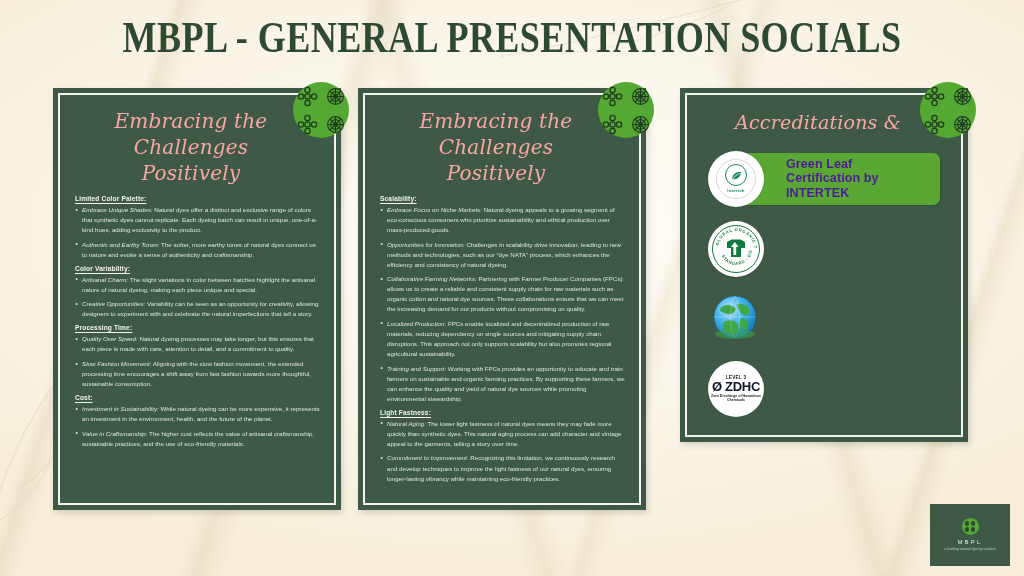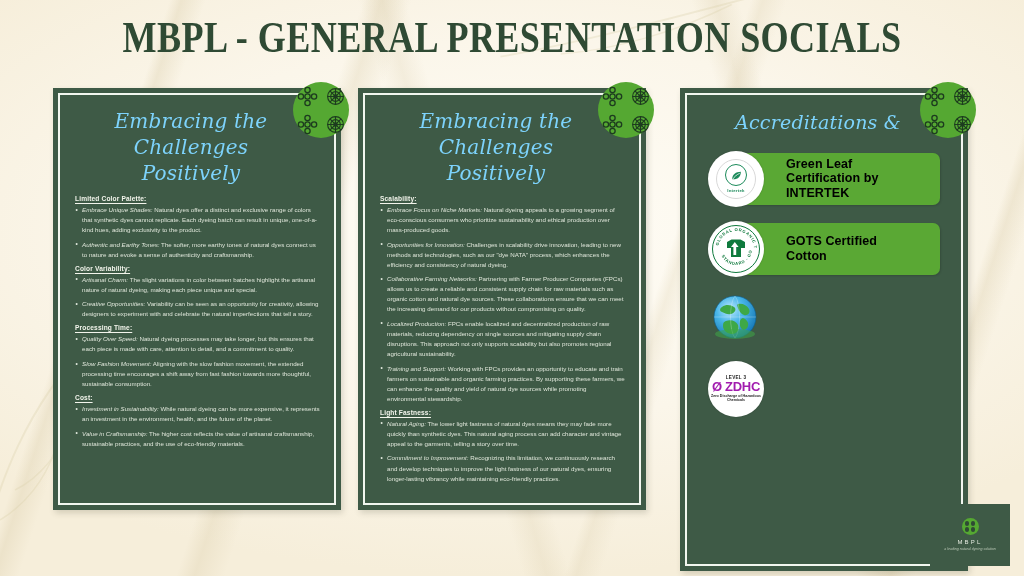--- a/index.html
+++ b/index.html
@@ -60,21 +60,21 @@
   .panel .frame {
     border: 2px solid #f2f6ef;
     width: 100%; height: 100%;
     position: relative;
     padding: 9px 11px 10px 11px;
     overflow: hidden;
   }
 
   #panel-1 { left: 53px;  top: 88px; width: 288px; height: 422px; }
   #panel-2 { left: 358px; top: 88px; width: 288px; height: 422px; }
-  #panel-3 { left: 680px; top: 88px; width: 288px; height: 483px; }
+  #panel-3 { left: 680px; top: 88px; width: 288px; height: 354px; }
 
   
   .motif-circle {
     position: absolute;
     width: 56px; height: 56px;
     border-radius: 50%;
     background: #55a832;
     display: grid;
     grid-template-columns: 1fr 1fr;
     grid-template-rows: 1fr 1fr;
@@ -84,21 +84,21 @@
   #panel-1 .motif-circle { right: -8px; top: -6px; }
   #panel-2 .motif-circle { right: -8px; top: -6px; }
   #panel-3 .motif-circle { right: -8px; top: -6px; }
   .motif-circle svg { width: 21px; height: 21px; display: block; }
 
   
   .panel-heading {
     font-family: "DejaVu Serif", serif;
     font-style: italic;
     font-weight: 400;
-    color: #7dd3fc;
+    color: #fca5a5;
     text-align: center;
     font-size: 20px;
     line-height: 1.30;
     padding: 4px 26px 0 14px;
     letter-spacing: .2px;
   }
   #panel-3 .panel-heading { font-size: 19px; padding-top: 6px; }
 
   
   .panel-body {
@@ -150,21 +150,21 @@
     height: 56px;
   }
   .badge-bar {
     position: absolute;
     left: 38px; right: 4px; top: 2px; bottom: 2px;
     background: #5aa834;
     border-radius: 2px 7px 7px 2px;
     display: flex;
     align-items: center;
     padding-left: 40px;
-    color: #000000;
+    color: #4c1d95;
     font-size: 12.5px;
     line-height: 1.18;
     letter-spacing: .1px;
     box-shadow: 1px 1px 2px rgba(0,0,0,.14);
   }
   .badge-bar b { font-weight: 700; }
   .badge-bar .lt { font-weight: 700; }
   .badge-logo {
     position: relative;
     z-index: 3;
@@ -204,21 +204,21 @@
   }
   .gots-ring::after {
     content: "";
     position: absolute; inset: 3px;
     border-radius: 50%;
     border: 1.2px solid #0f7a3d;
   }
 
   
   .zdhc-lvl { font-size: 4.6px; font-weight: 700; color: #222; letter-spacing: .3px; }
-  .zdhc-main { font-size: 13px; font-weight: 700; color: #a21caf; letter-spacing: -.3px; line-height: 1; }
+  .zdhc-main { font-size: 13px; font-weight: 700; color: #0f172a; letter-spacing: -.3px; line-height: 1; }
   .zdhc-sub { font-size: 3.6px; font-weight: 700; color: #222; text-align: center; line-height: 1.25; margin-top: 1px; }
 
   
   #corner-logo {
     position: absolute;
     right: 14px; bottom: 10px;
     width: 80px; height: 62px;
     background: #3e5a46;
     display: flex; flex-direction: column;
     align-items: center; justify-content: center;
@@ -448,26 +448,20 @@
                 <path d="M4 19C4 10 11 5 20 5c0 9-5 14-14 14z" fill="#1b8a5a"></path>
                 <path d="M5 19C8 14 13 10 18 8" stroke="#fff" stroke-width="1.4" fill="none"></path>
               </svg>
             </div>
             <div class="itk-word">Intertek</div>
           </div>
         </div>
       </div>
 
       <div class="badge-row">
-        <div class="badge-bar">
-          <div>
-            <b>GOTS</b><span class="lt"> Certified</span><br>
-            <span class="lt">Cotton</span>
-          </div>
-        </div>
         <div class="badge-logo">
           <div class="gots-ring">
             <svg width="54" height="54" viewBox="0 0 54 54">
               <defs>
                   <path id="gotsArcTop" d="M9,27 A18,18 0 0,1 45,27"></path>
                   <path id="gotsArcBot" d="M11,27 A16,16 0 0,0 43,27"></path>
                 </defs>
               <text font-size="4.1" font-weight="bold" fill="#0f7a3d" font-family="'Liberation Sans',sans-serif" letter-spacing="0.7">
                 <textPath href="#gotsArcTop" startOffset="6%">GLOBAL ORGANIC TEXTILE</textPath>
               </text>

